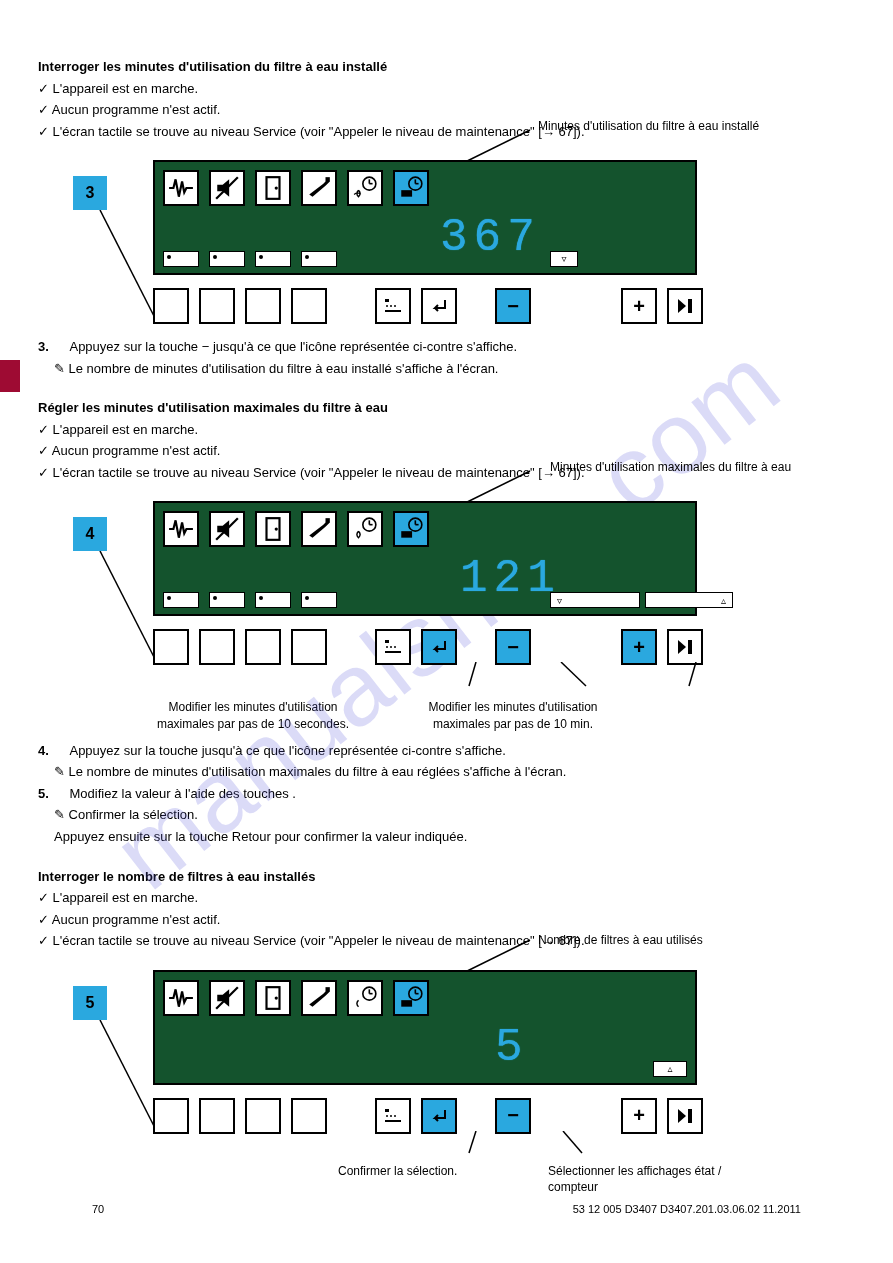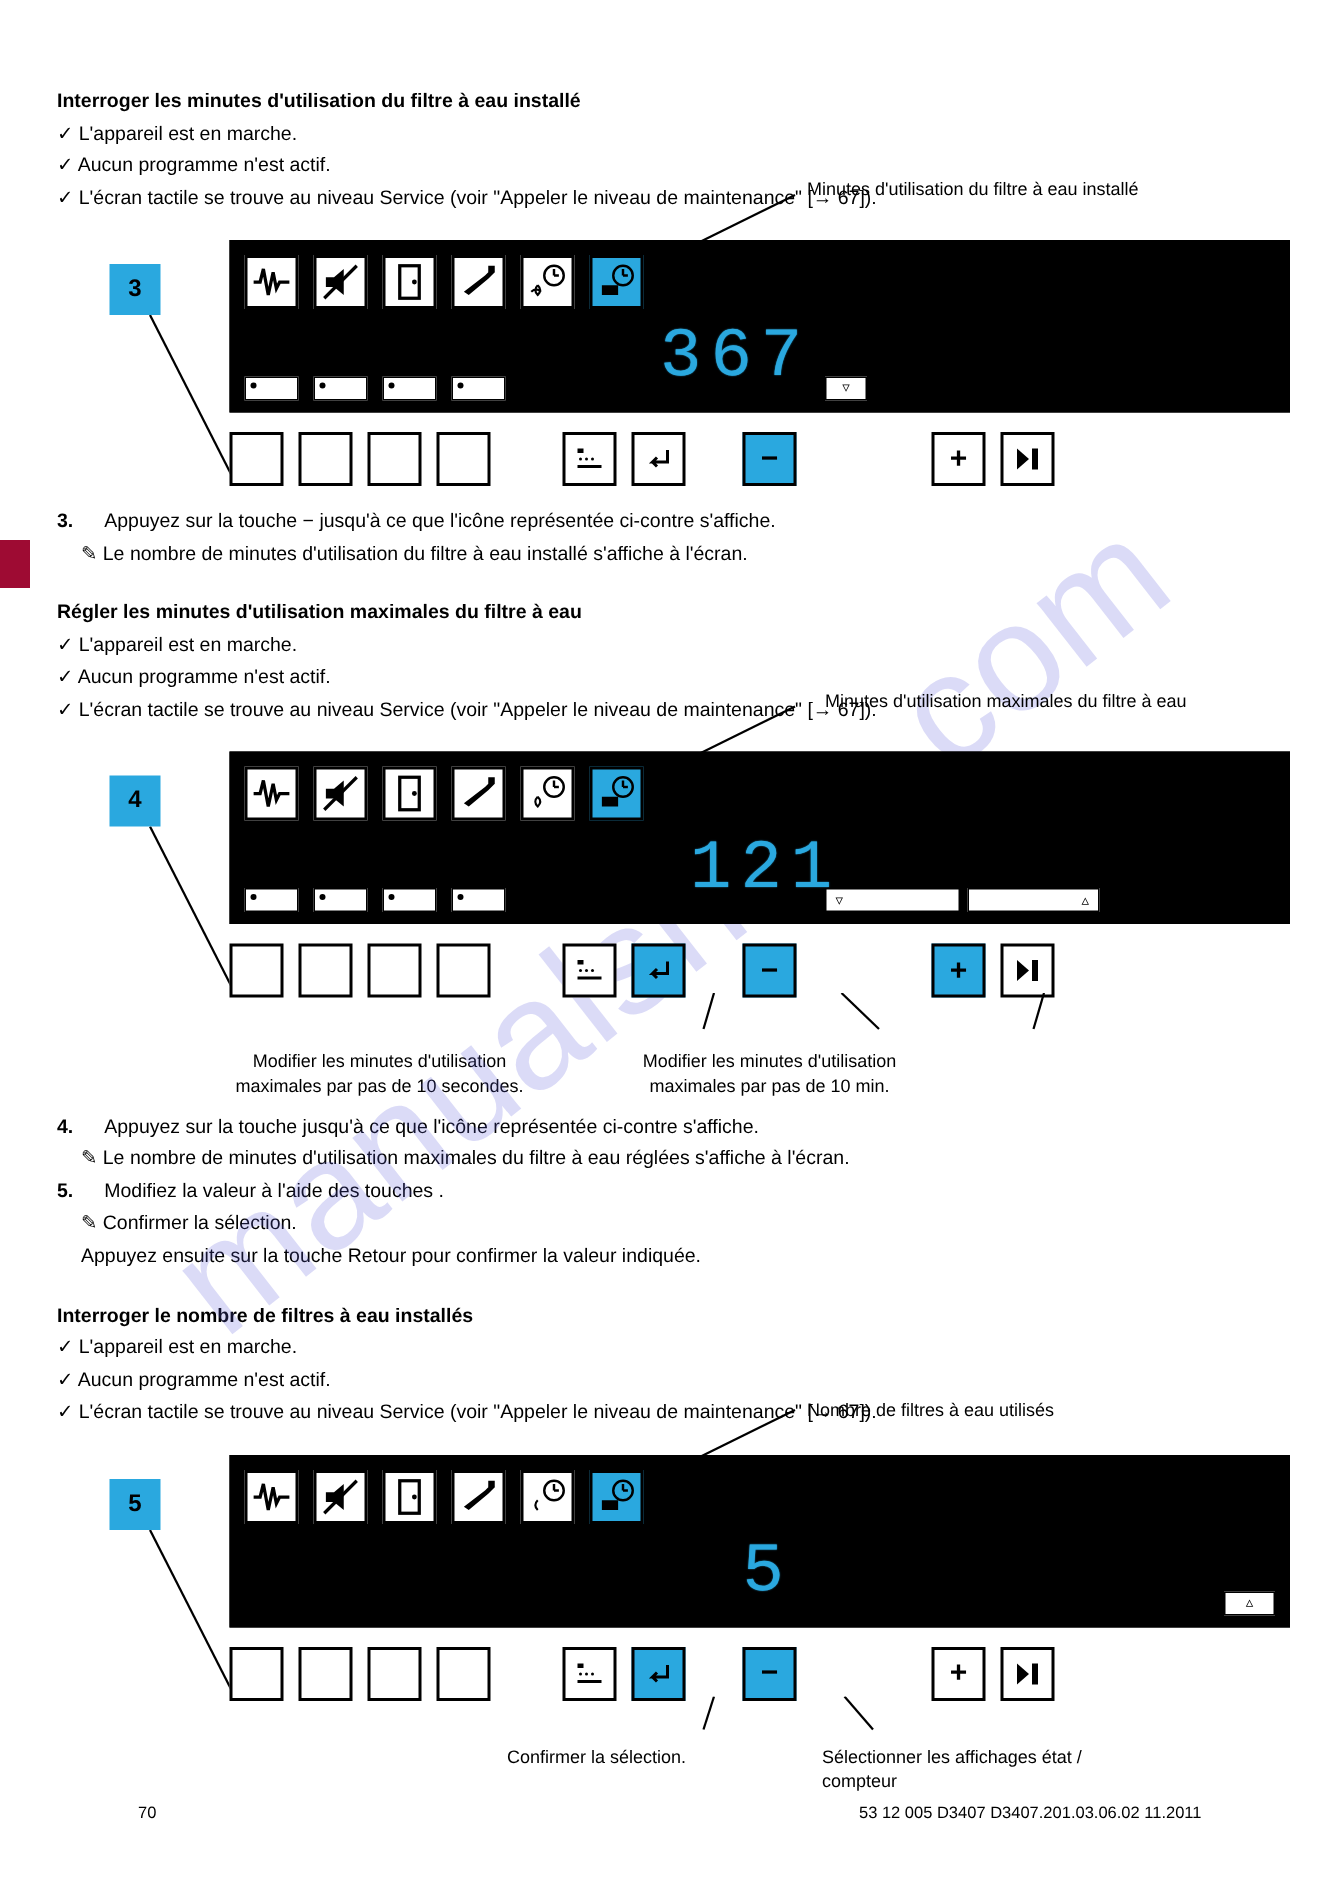--- a/index.html
+++ b/index.html
@@ -41,24 +41,24 @@
     font-size: 16px;
   }
   
   .step-line {
     position: absolute;
   }
   .panel {
     position: absolute;
     left: 115px;
     top: 2px;
-    width: 707px;
+    width: 544px;
     height: 115px;
     border: 2px solid #000;
-    background: #000000;
+    background: #14532d;
   }
   .icon-row {
     position: absolute;
     left: 8px;
     top: 8px;
     display: flex;
     gap: 10px;
   }
   .icon-box {
     width: 36px;

